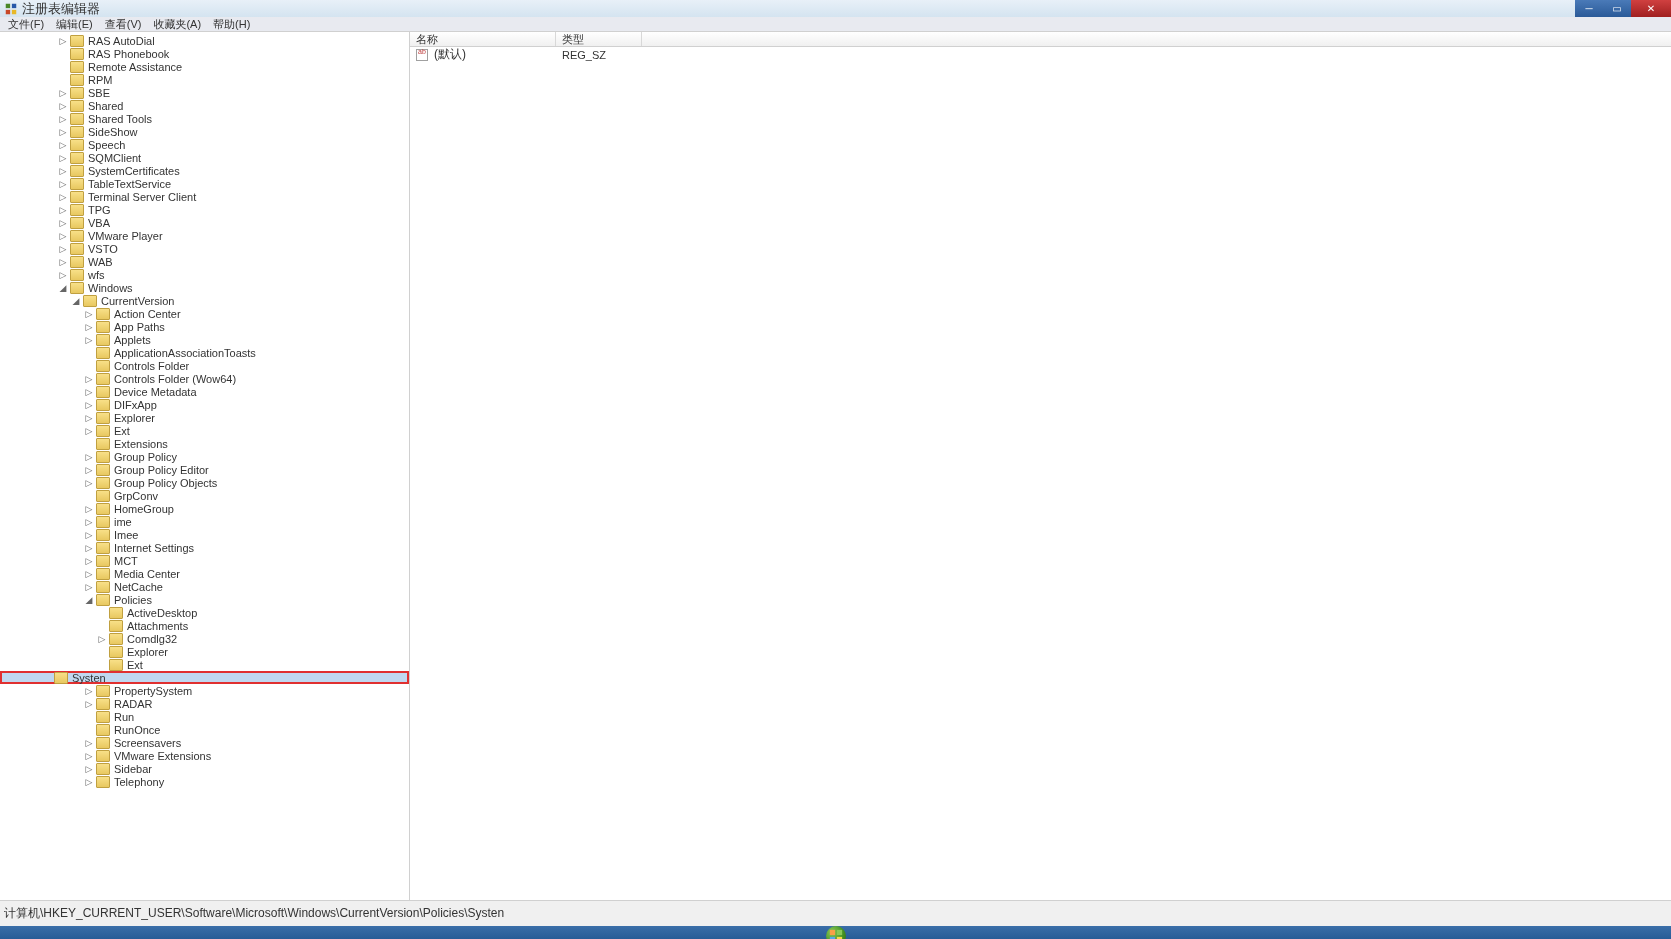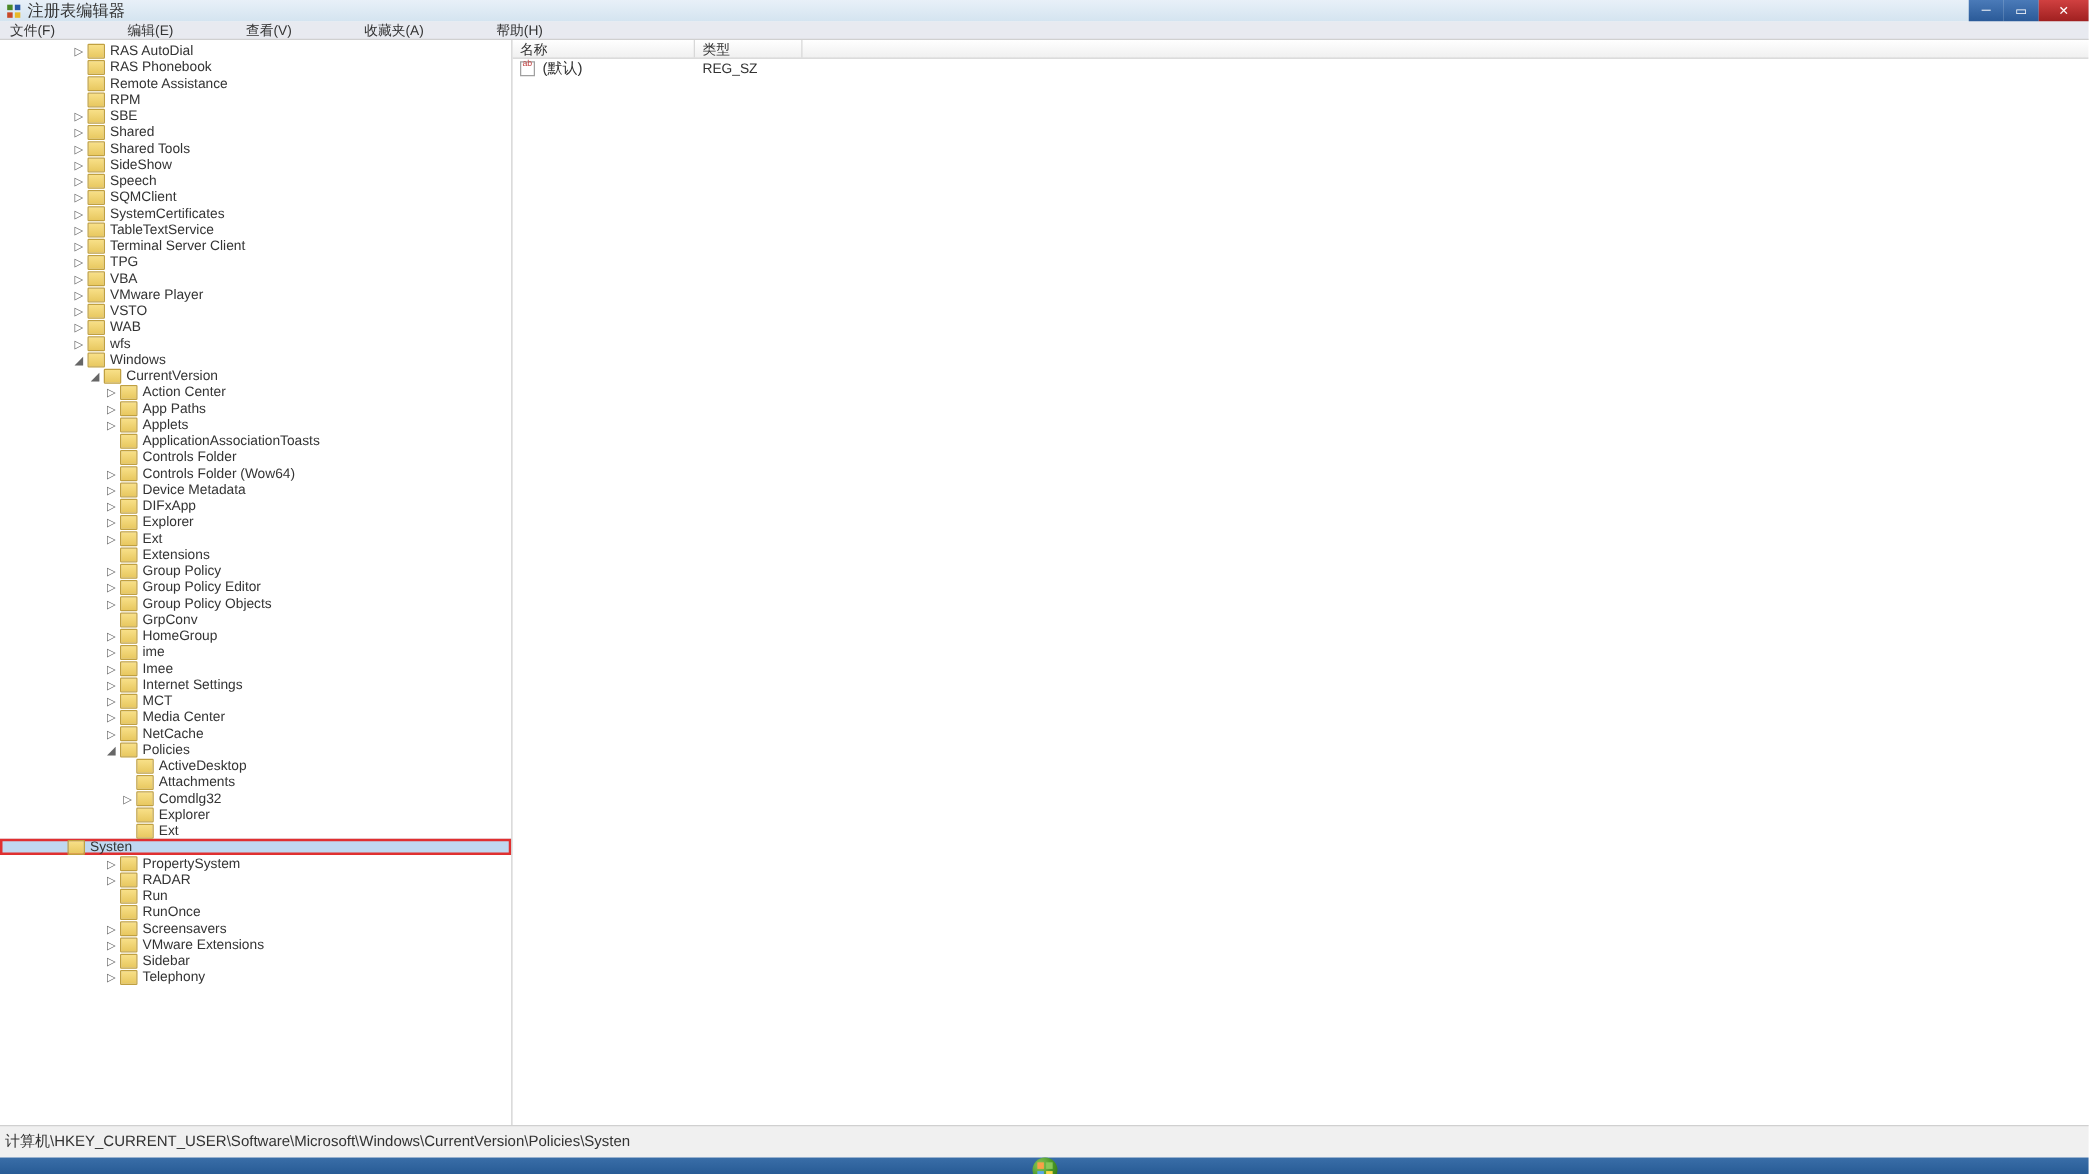--- a/index.html
+++ b/index.html
@@ -7,21 +7,21 @@
 
 .titlebar { height: 17px; background: linear-gradient(to bottom, #e8f0f8, #d4e4f0); display: flex; align-items: center; padding-left: 4px; position: relative; }
 .titlebar-icon { width: 14px; height: 14px; margin-right: 4px; }
 .titlebar-text { color: #333; font-size: 13px; }
 .window-controls { position: absolute; right: 0; top: 0; display: flex; height: 17px; }
 .window-btn { width: 28px; height: 17px; display: flex; align-items: center; justify-content: center; font-size: 10px; color: #fff; }
 .window-btn.minimize { background: linear-gradient(to bottom, #4a7ab8, #2a5a98); }
 .window-btn.maximize { background: linear-gradient(to bottom, #4a7ab8, #2a5a98); }
 .window-btn.close { background: linear-gradient(to bottom, #d04040, #a02020); width: 40px; }
 
-.menubar { height: 15px; background: #e8eaf0; display: flex; align-items: center; padding-left: 2px; border-bottom: 1px solid #d0d0d0; gap: 46px; }
+.menubar { height: 15px; background: #e8eaf0; display: flex; align-items: center; padding-left: 2px; border-bottom: 1px solid #d0d0d0; }
 .menu-item { padding: 0 6px; color: #333; cursor: pointer; font-size: 11px; }
 
 .content { display: flex; height: calc(100vh - 17px - 15px - 16px - 23px); background: #fff; }
 
 .tree-panel { width: 410px; overflow-y: auto; border-right: 1px solid #d0d0d0; padding-top: 2px; position: relative; }
 .tree-panel::-webkit-scrollbar { width: 17px; }
 .tree-panel::-webkit-scrollbar-track { background: #f0f0f0; }
 .tree-panel::-webkit-scrollbar-thumb { background: #c0c0c0; border: 1px solid #a0a0a0; }
 
 .tree-node { display: flex; align-items: center; height: 13px; padding-left: 4px; white-space: nowrap; cursor: pointer; }

